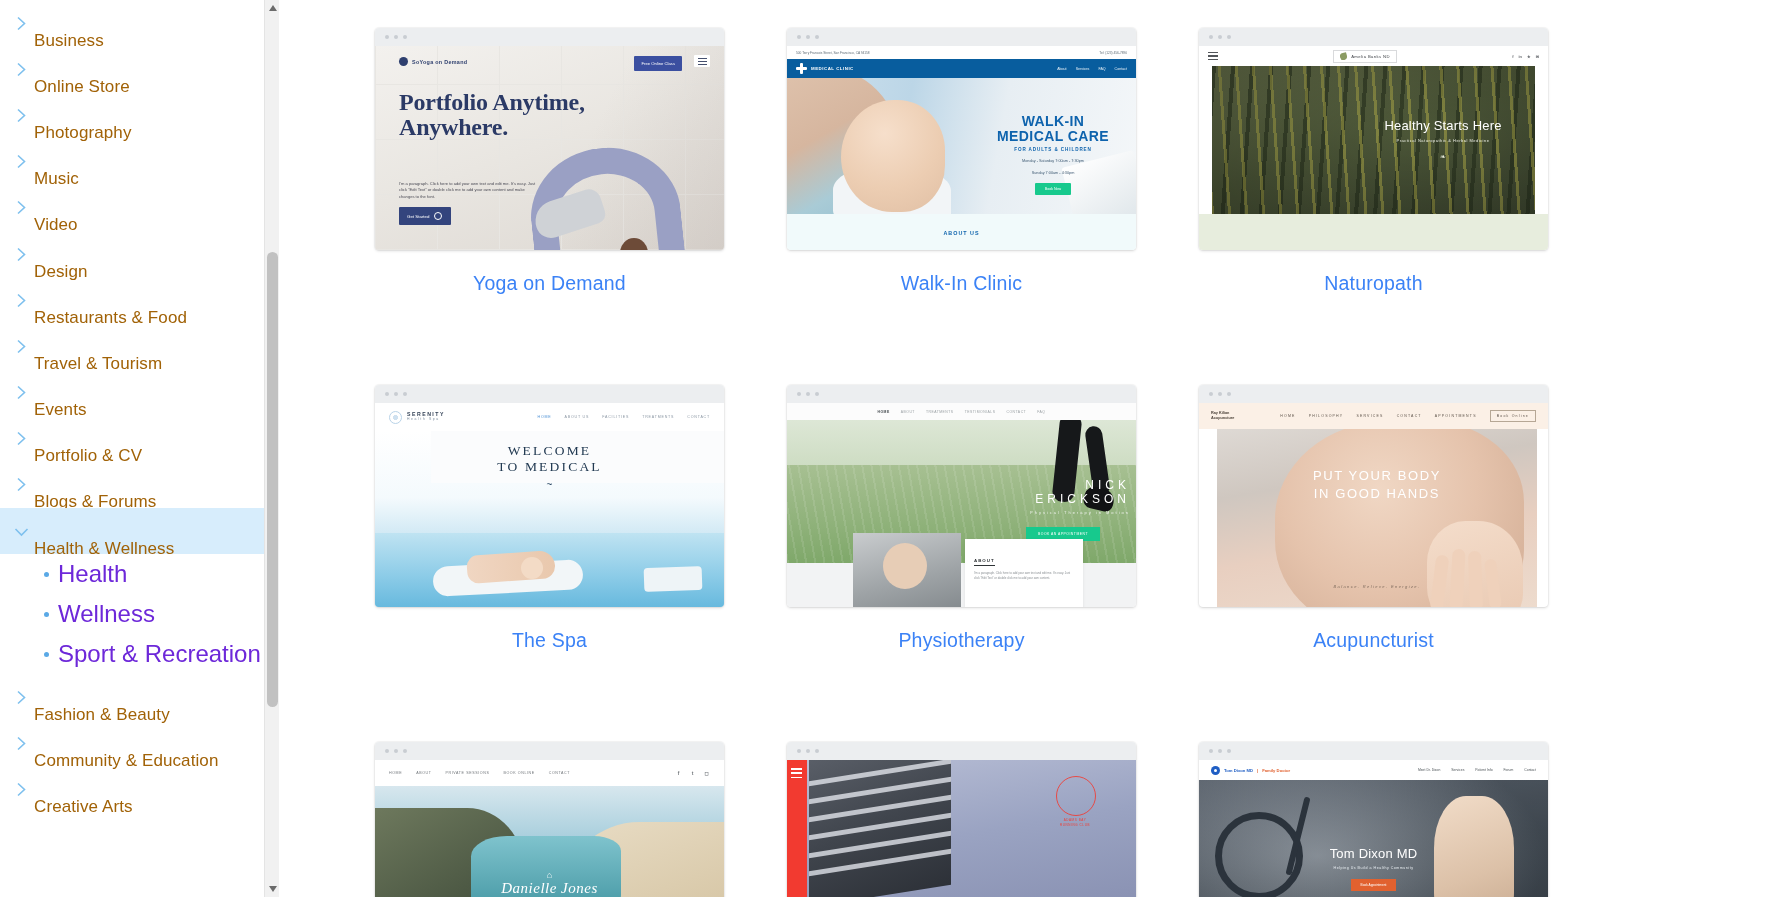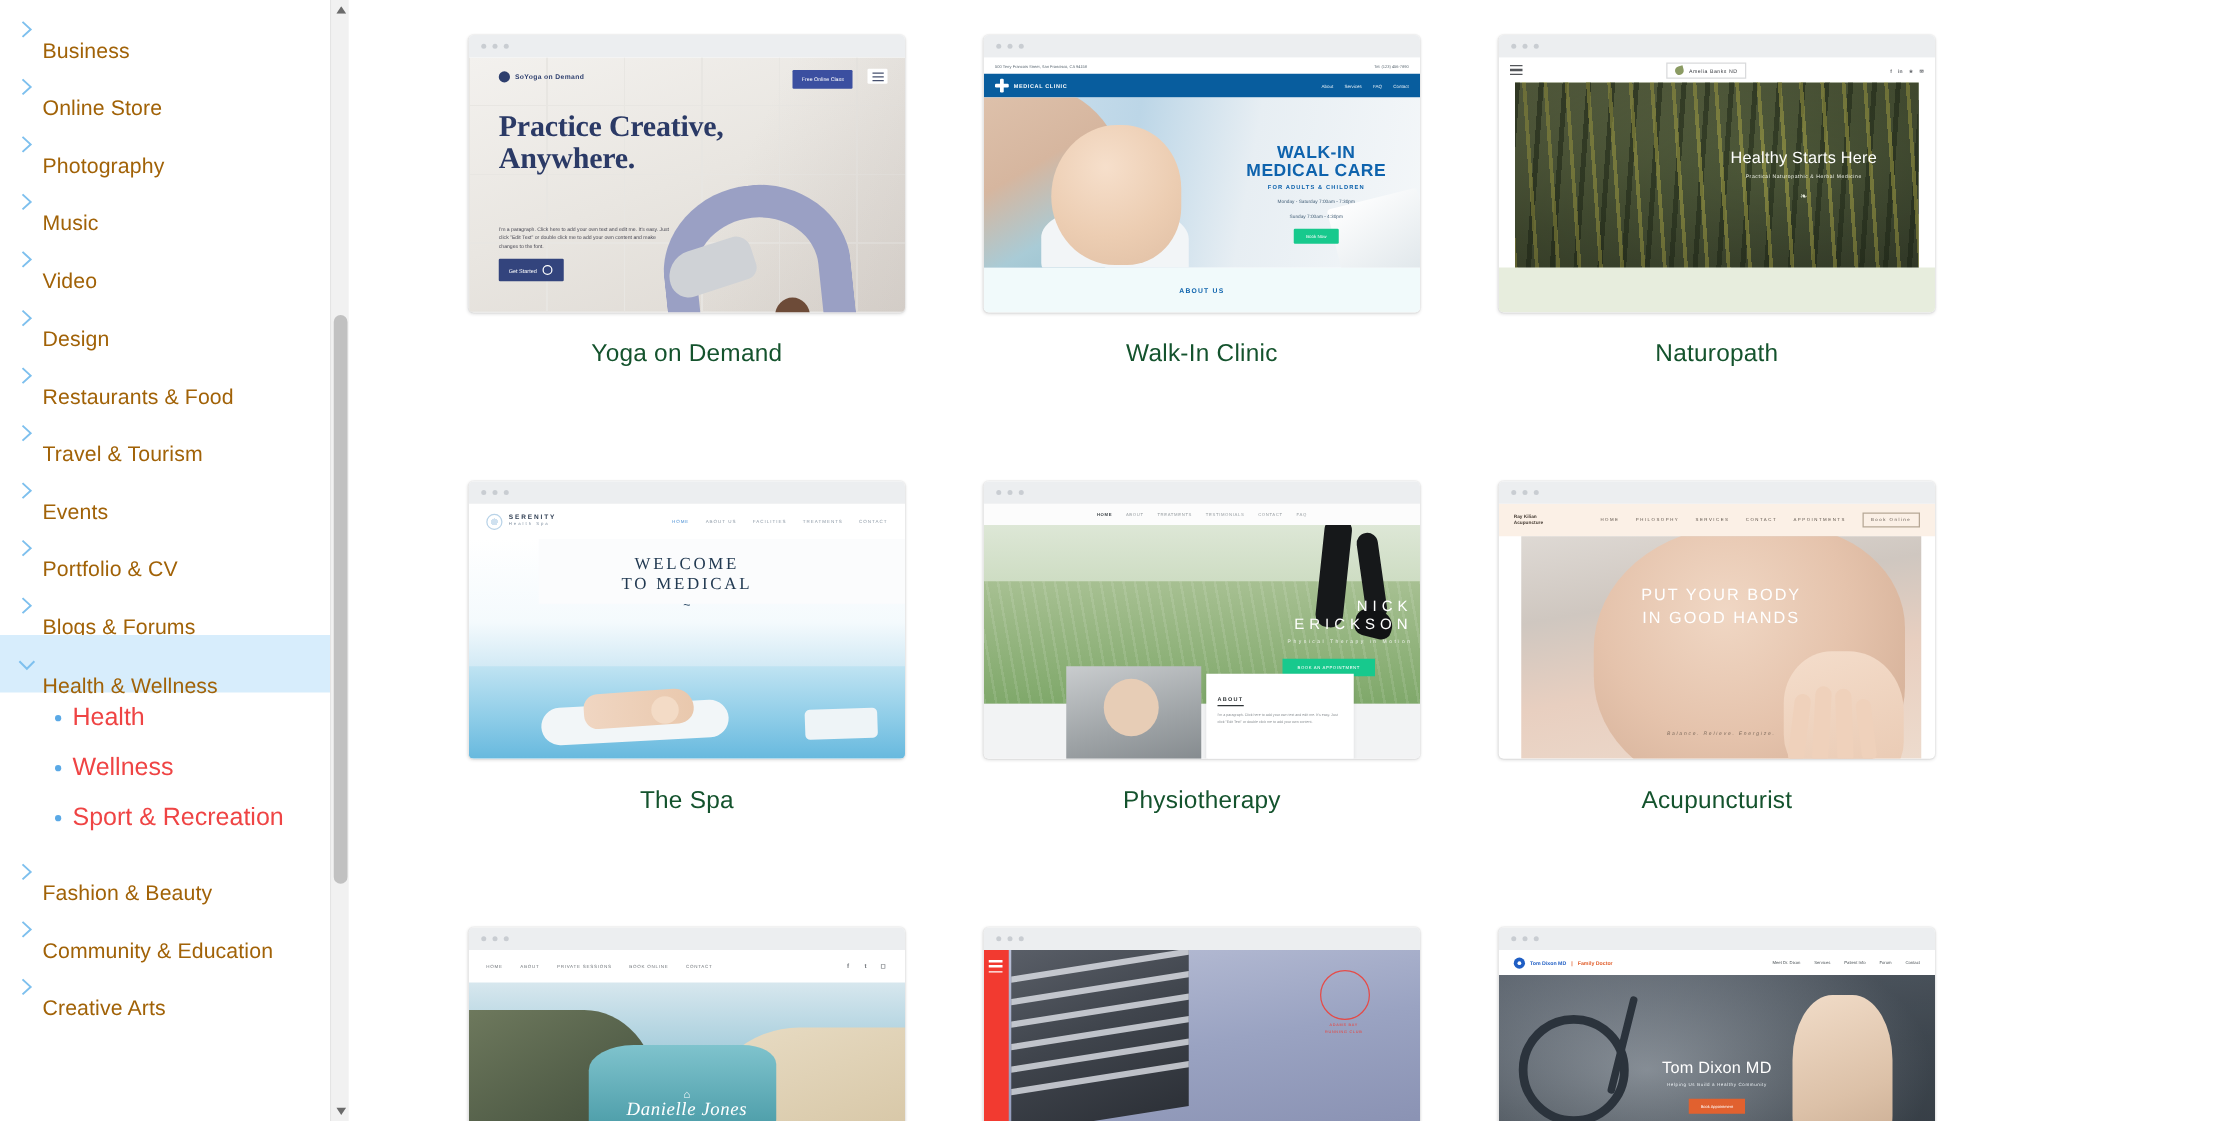--- a/index.html
+++ b/index.html
@@ -57,22 +57,22 @@
   .sb-dot {
     width: 24px; flex: 0 0 24px;
     display: flex; align-items: center; justify-content: center;
   }
   .sb-dot i {
     display: block;
     width: 5px; height: 5px; border-radius: 50%;
     background: #5aa9e6;
   }
   .sb-sub-label {
-    font-size: 20px;
-    color: #ef4444;
+    font-size: 24px;
+    color: #6d28d9;
     white-space: nowrap;
   }
 
   
   .sb-scroll {
     position: absolute;
     top: 0; right: 0;
     width: 15px; height: 897px;
     background: #f1f1f1;
     border-left: 1px solid #e4e4e4;
@@ -132,21 +132,21 @@
     gap: 5px;
   }
   .browser-bar i {
     width: 4px; height: 4px; border-radius: 50%;
     background: #c9cdd2; display: block;
   }
   .site { position: absolute; top: 18px; left: 0; right: 0; bottom: 0; overflow: hidden; }
   .card-title {
     text-align: center;
     font-size: 19.5px;
-    color: #14532d;
+    color: #3b82f6;
     margin-top: 22px;
     width: 349px;
     letter-spacing: 0.2px;
   }
 
   
   .yoga-bg {
     position: absolute; inset: 0;
     background:
       linear-gradient(115deg, rgba(255,255,255,0) 58%, rgba(180,170,165,.25) 100%),
@@ -618,21 +618,21 @@
               <b class="dot"></b>
               <span>SoYoga on Demand</span>
             </div>
             <div class="yoga-cta">Free Online Class</div>
             <div class="yoga-burger">
                 <b></b>
                 <b></b>
                 <b></b>
               </div>
             <div style="position:absolute;left:24px;top:44px;">
-              <div class="yoga-h1">Practice Creative,</div>
+              <div class="yoga-h1">Portfolio Anytime,</div>
               <div class="yoga-h1">Anywhere.</div>
             </div>
             <div style="position:absolute;left:24px;top:135px;">
               <div class="yoga-p">I'm a paragraph. Click here to add your own text and edit me. It's easy. Just click "Edit Text" or double click me to add your own content and make changes to the font.</div>
               <div class="yoga-btn">
                 <span>Get Started</span>
                 <span class="circ"></span>
               </div>
             </div>
           </div>

